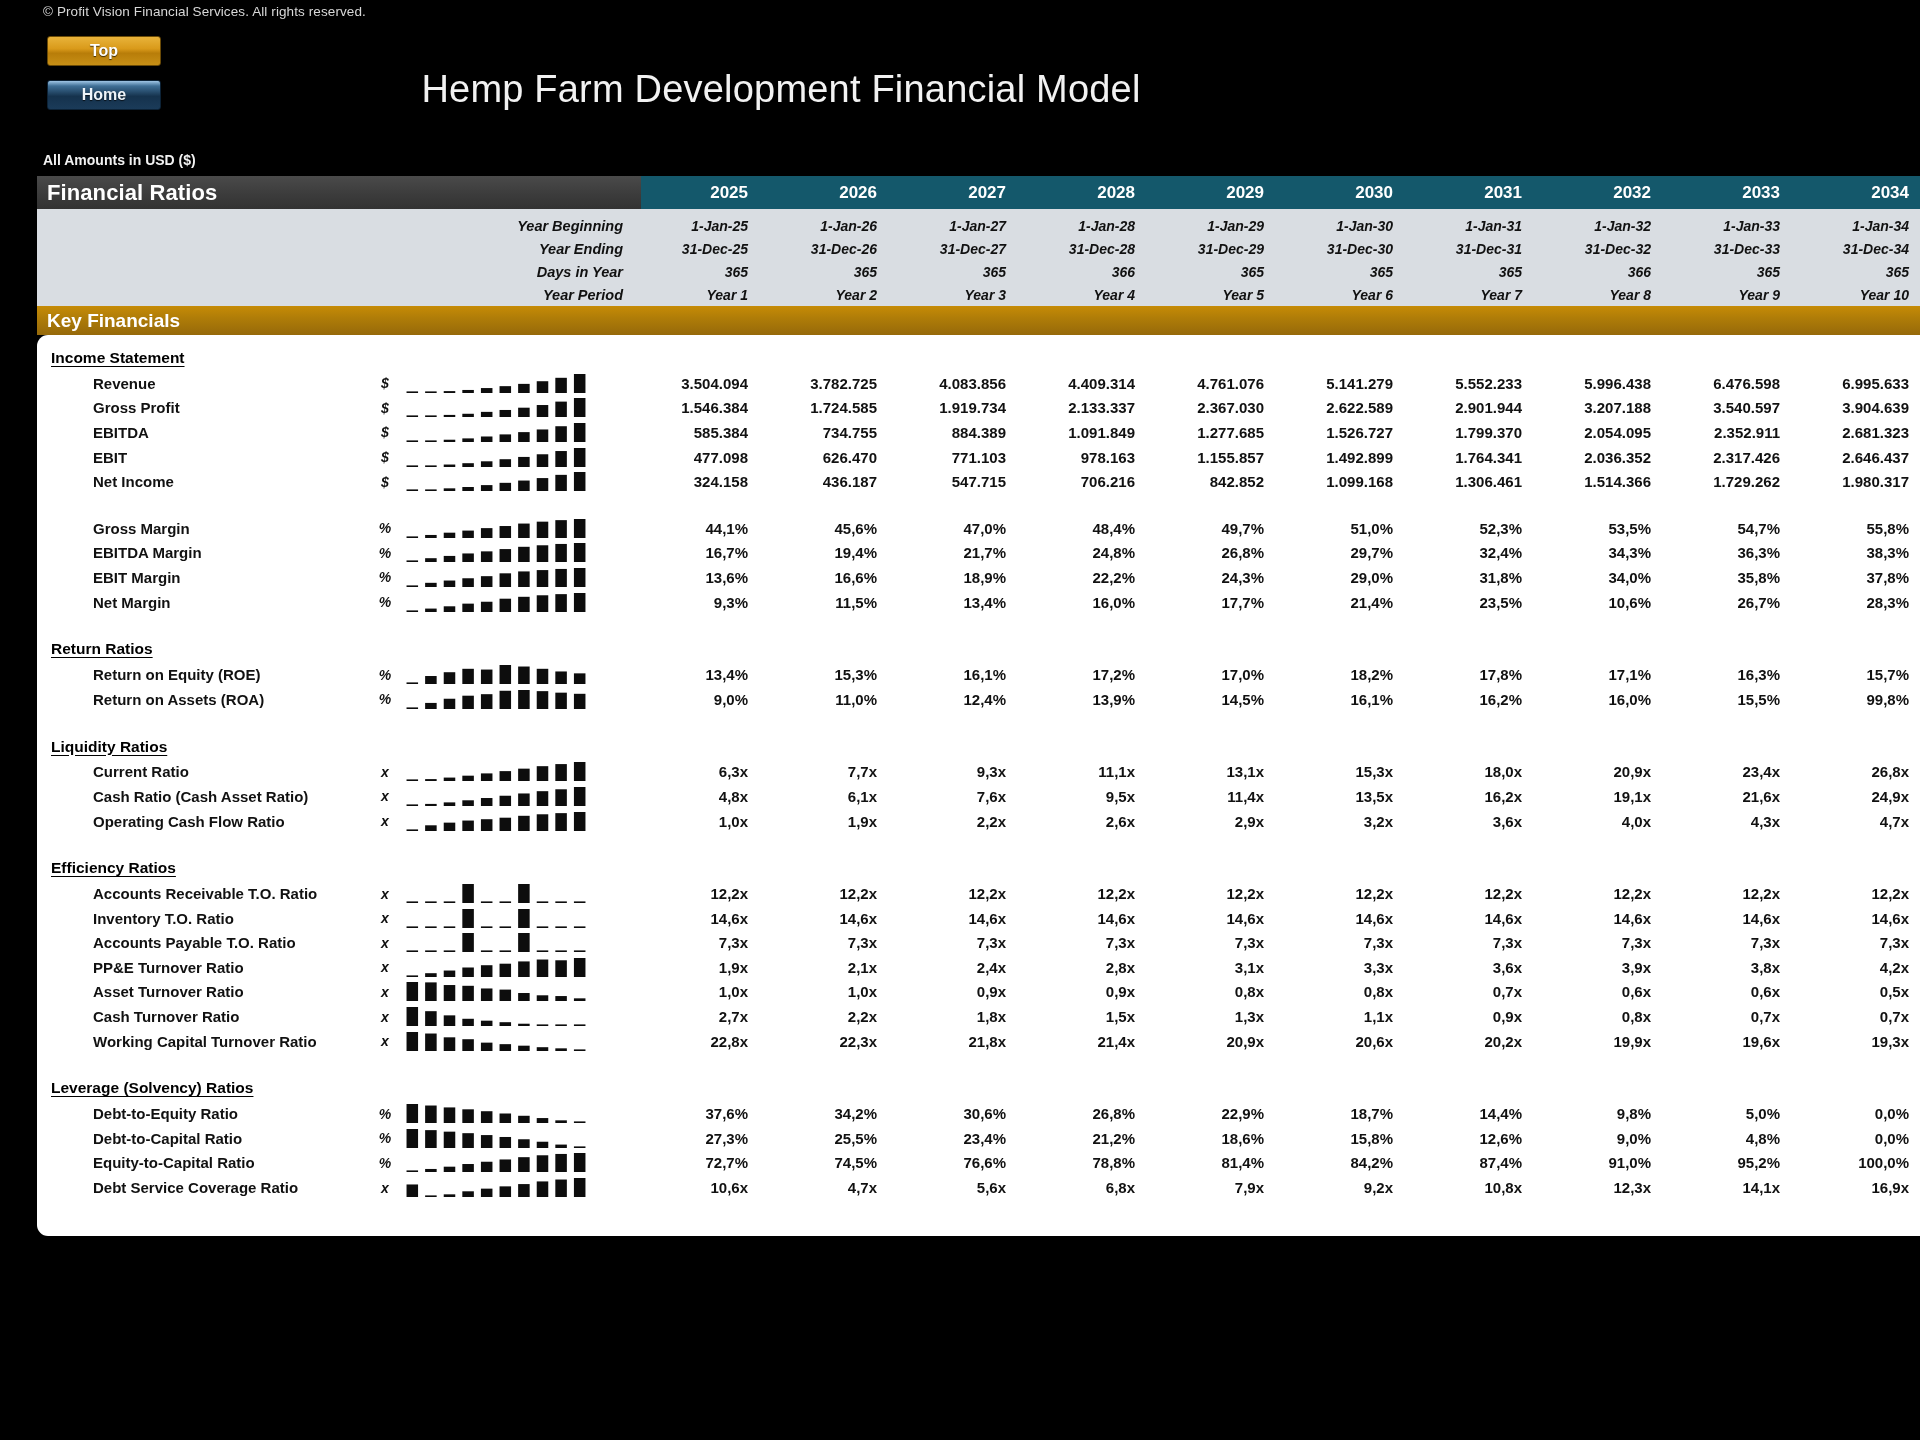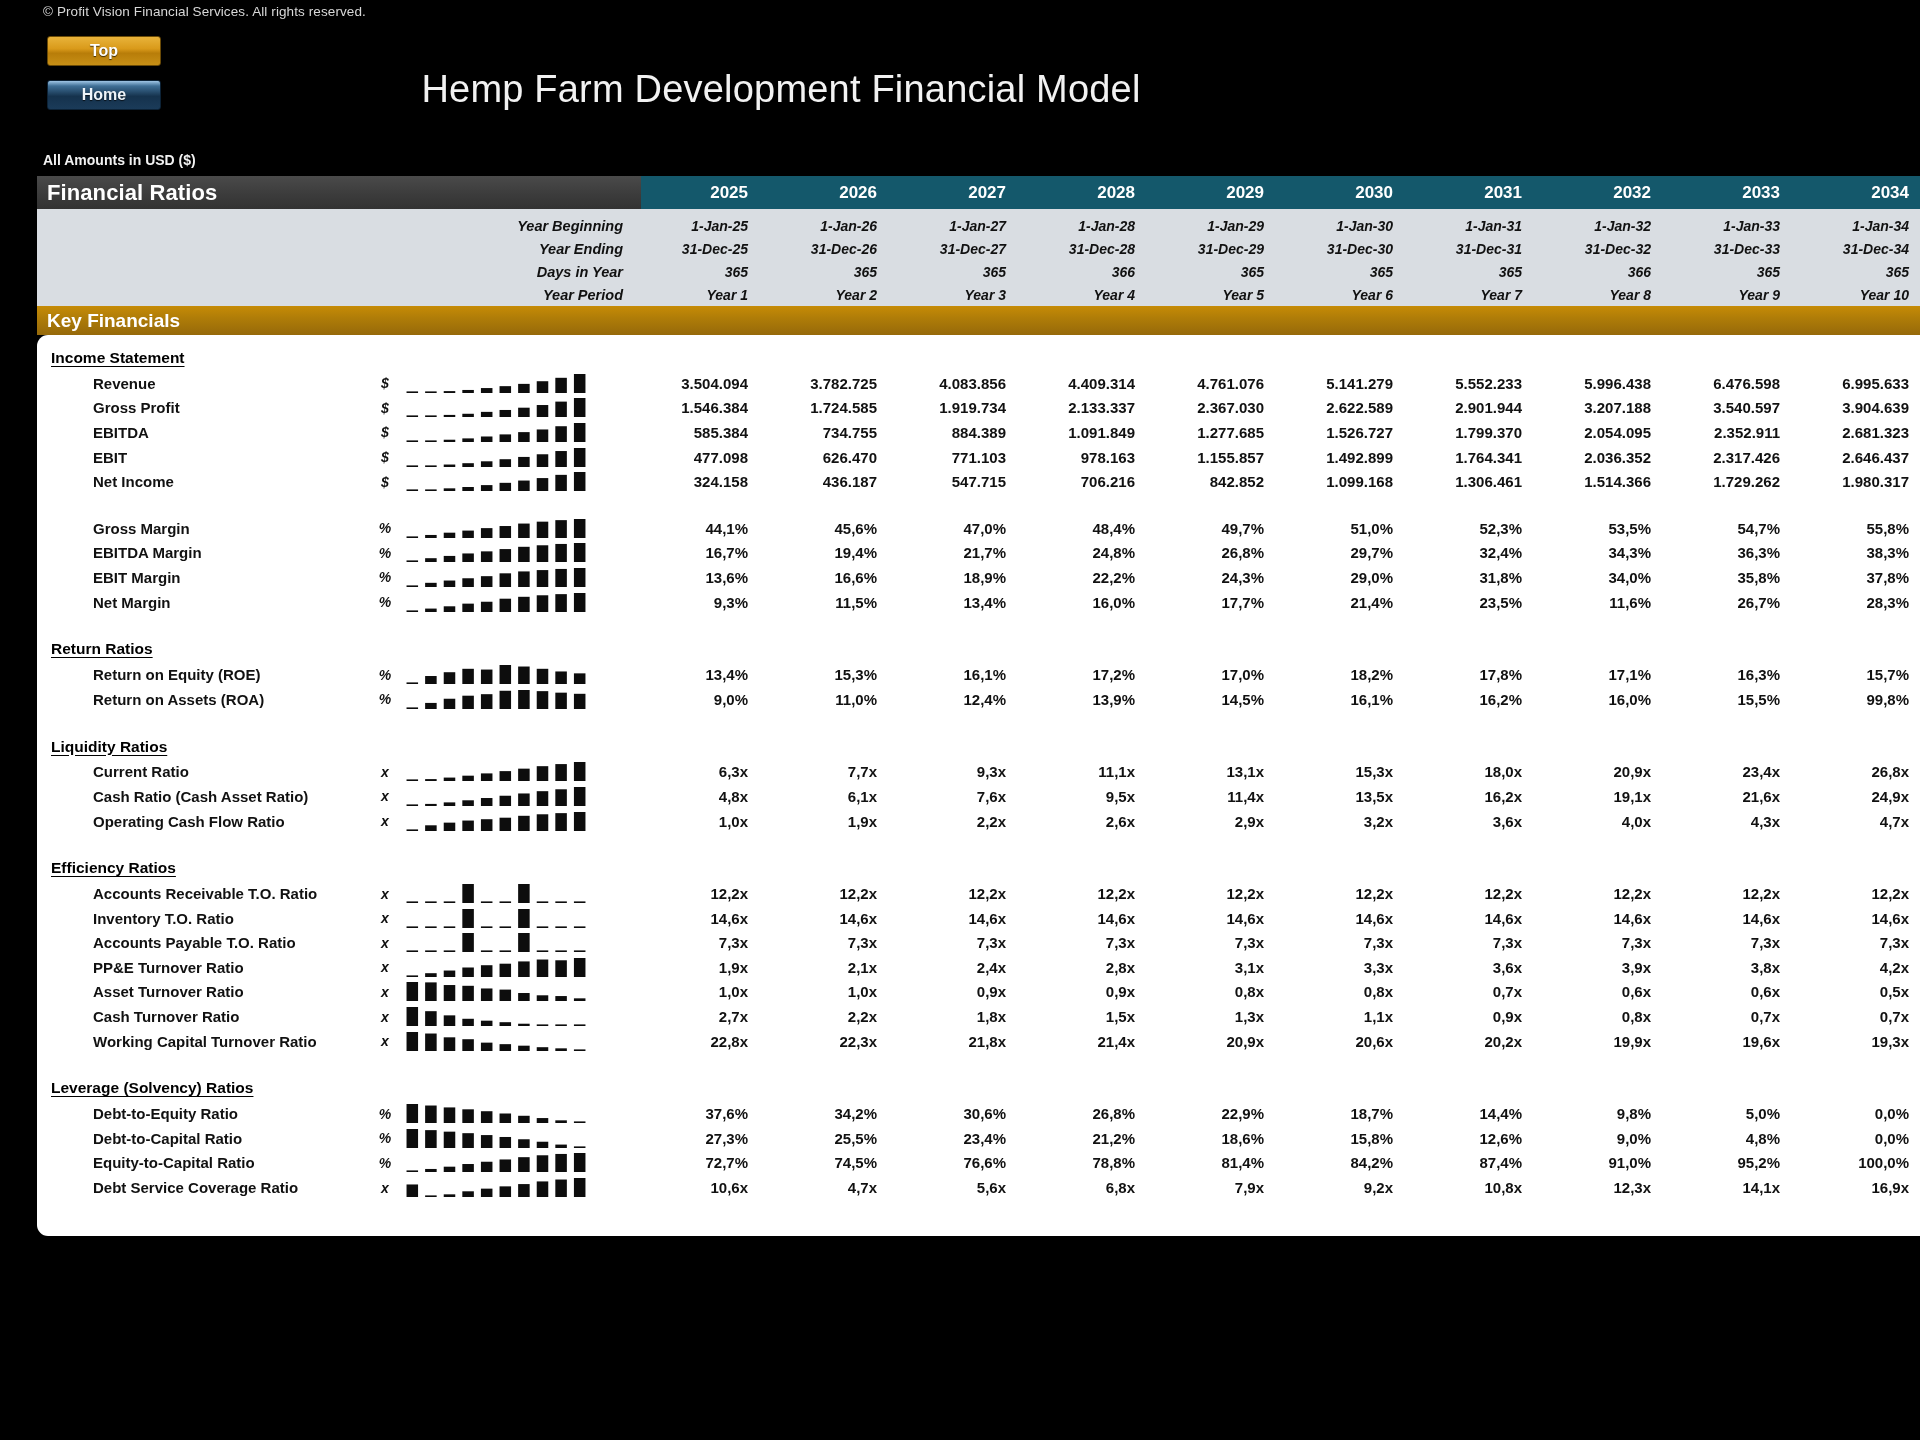--- a/index.html
+++ b/index.html
@@ -467,21 +467,21 @@
             </svg>
           </div>
           <div class="c-gap"></div>
           <div class="c-year">9,3%</div>
           <div class="c-year">11,5%</div>
           <div class="c-year">13,4%</div>
           <div class="c-year">16,0%</div>
           <div class="c-year">17,7%</div>
           <div class="c-year">21,4%</div>
           <div class="c-year">23,5%</div>
-          <div class="c-year">11,6%</div>
+          <div class="c-year">10,6%</div>
           <div class="c-year">26,7%</div>
           <div class="c-year">28,3%</div>
         </div>
         <div class="spacer"></div>
         <div class="row sectionrow">
           <div class="sectionhead">Return Ratios</div>
         </div>
         <div class="row datarow">
           <div class="c-label">Return on Equity (ROE)</div>
           <div class="c-unit">%</div>

